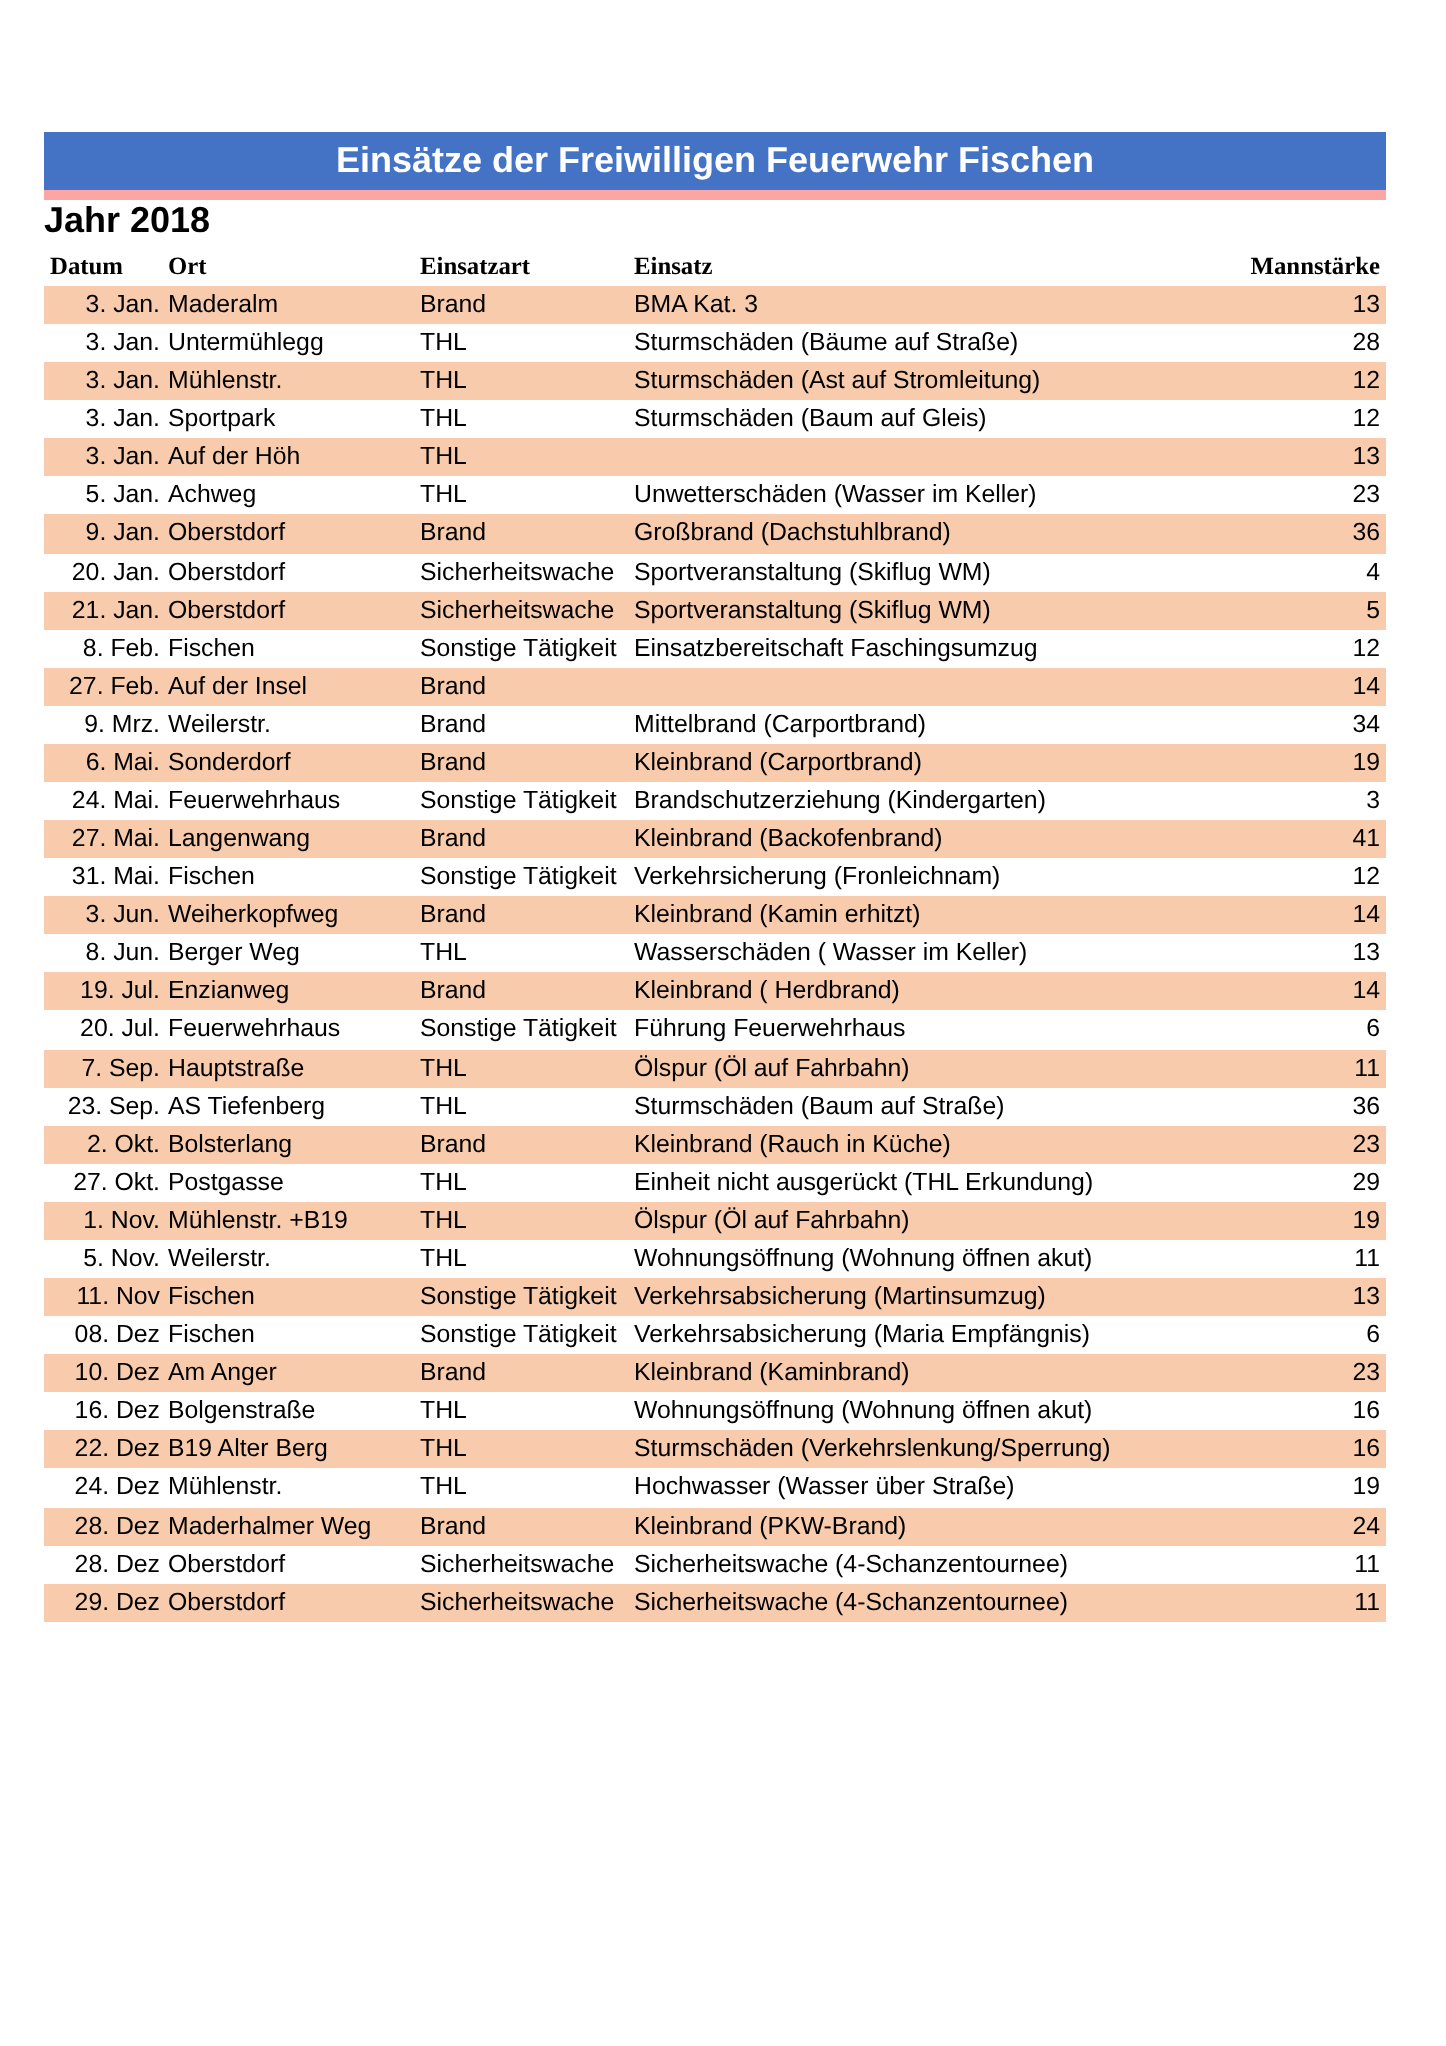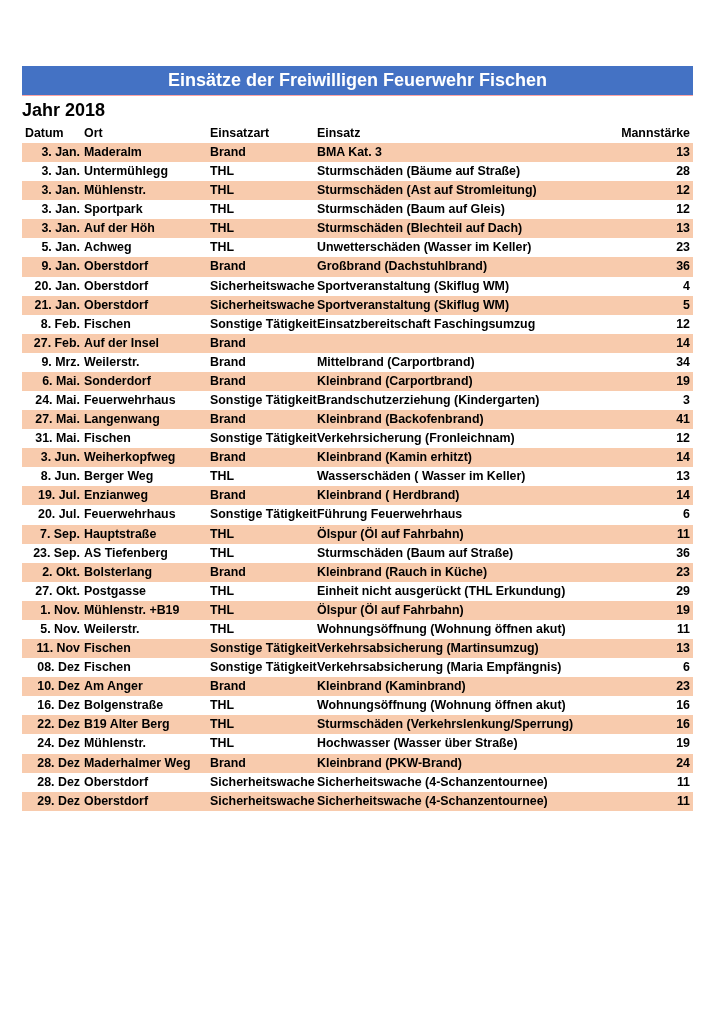--- a/index.html
+++ b/index.html
@@ -1,25 +1,25 @@
 <!DOCTYPE html>
 <html><head>
 <meta charset="utf-8">
 <style>
   html, body { margin: 0; padding: 0; background: #ffffff; }
   body { width: 723px; height: 1023px; position: relative; overflow: hidden;
          font-family: "Liberation Sans", "DejaVu Sans", sans-serif; color: #000; }
   .banner { position: absolute; left: 22px; top: 66px; width: 671px; height: 29px;
             background: #4472c4; color: #fff; font-weight: bold; font-size: 18px;
-            text-align: center; line-height: 29px; border-bottom: 1px solid #fca5a5; }
+            text-align: center; line-height: 29px; border-bottom: 5px solid #fca5a5; }
   .subtitle { position: absolute; left: 22px; top: 97px; width: 671px; height: 26px;
               font-weight: bold; font-size: 18px; line-height: 26px; }
   .table { position: absolute; left: 22px; top: 124px; width: 671px; }
-  .row { position: relative; height: 19.09px; font-size: 12.4px; line-height: 19px; white-space: nowrap; font-weight: bold; }
-  .row.header { height: 19px; font-weight: bold; }
+  .row { position: relative; height: 19.09px; font-size: 12.4px; line-height: 19px; white-space: nowrap; }
+  .row.header { height: 19px; font-weight: bold; font-family: Liberation Serif, serif; }
   .row.shaded { background: #f8cbad; }
   .cell { position: absolute; top: 0; }
   .c-datum { left: 0; width: 58px; text-align: right; }
   .c-ort { left: 62px; width: 122px; }
   .c-art { left: 188px; width: 140px; }
   .c-einsatz { left: 295px; width: 290px; }
   .c-mann { right: 3px; width: 80px; text-align: right; }
   .header .c-datum { text-align: left; left: 3px; }
 </style>
 </head>
@@ -62,21 +62,20 @@
         <span class="cell c-datum">3. Jan.</span>
         <span class="cell c-ort">Sportpark</span>
         <span class="cell c-art">THL</span>
         <span class="cell c-einsatz">Sturmschäden (Baum auf Gleis)</span>
         <span class="cell c-mann">12</span>
       </div>
       <div class="row shaded">
         <span class="cell c-datum">3. Jan.</span>
         <span class="cell c-ort">Auf der Höh</span>
         <span class="cell c-art">THL</span>
-        <span class="cell c-einsatz">Sturmschäden (Blechteil auf Dach)</span>
         <span class="cell c-mann">13</span>
       </div>
       <div class="row">
         <span class="cell c-datum">5. Jan.</span>
         <span class="cell c-ort">Achweg</span>
         <span class="cell c-art">THL</span>
         <span class="cell c-einsatz">Unwetterschäden (Wasser im Keller)</span>
         <span class="cell c-mann">23</span>
       </div>
       <div class="row shaded">

